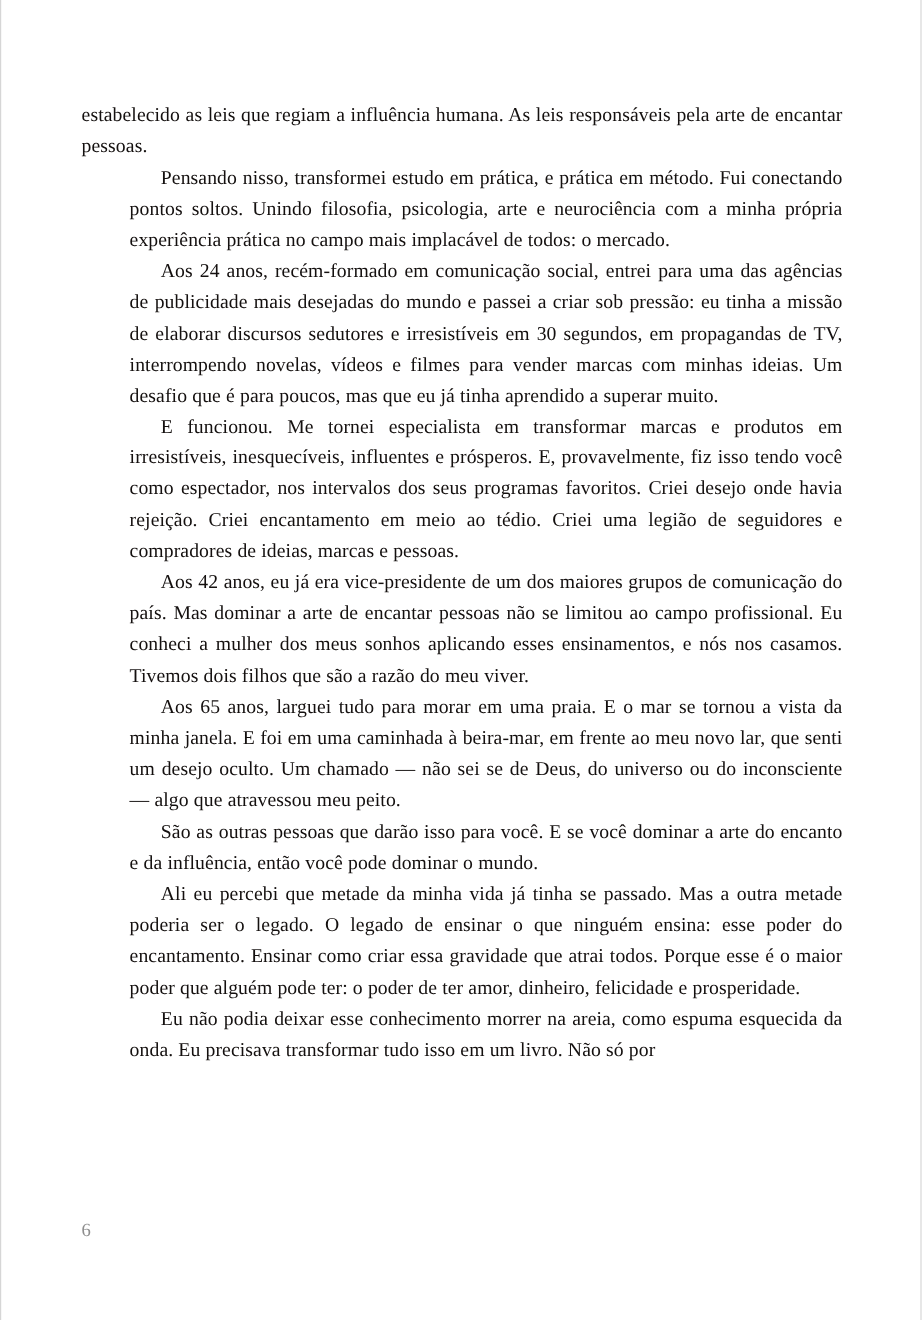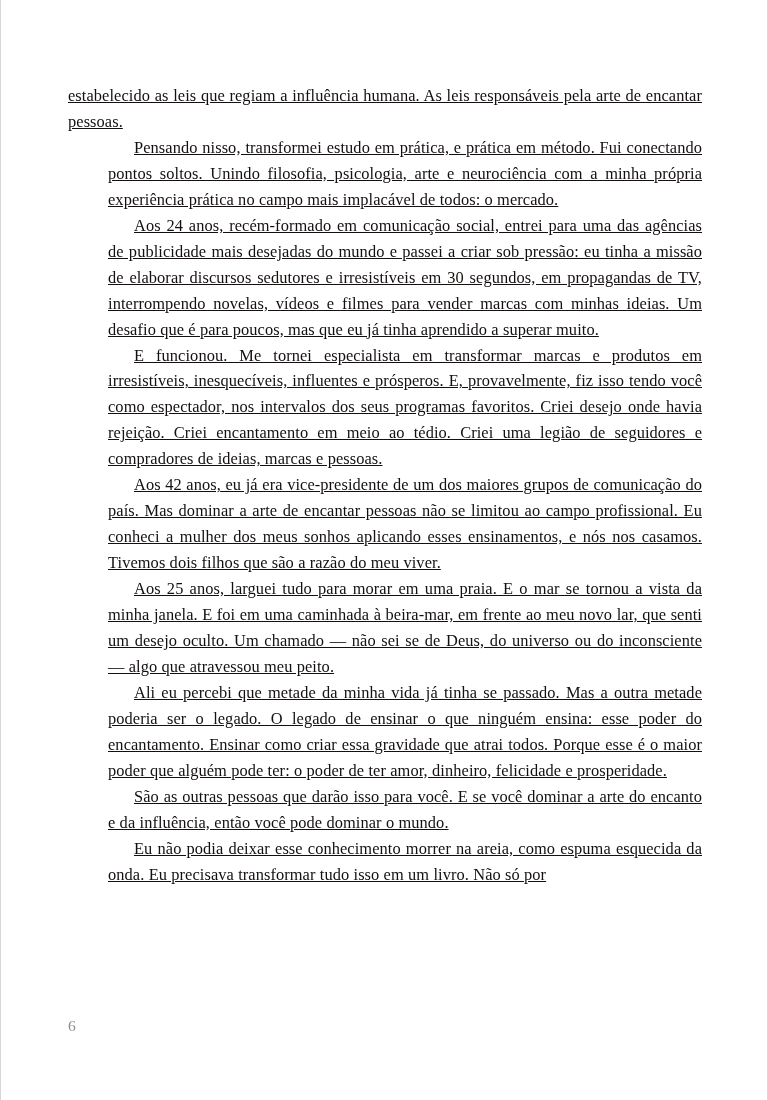--- a/index.html
+++ b/index.html
@@ -36,21 +36,20 @@
     padding: 0;
     font-size: 16.4px;
     line-height: 25.95px;
     color: #14100f;
     text-align: justify;
     text-justify: inter-word;
     -webkit-hyphens: none;
     hyphens: none;
     letter-spacing: 0.005em;
     word-spacing: 0.005em;
-    text-decoration: underline;
   }
   p.para.indent {
     text-indent: 26px;
     margin-left: 40px;
   }
   p.para.cont {
     text-indent: 0;
   }
 
   #page-number {
@@ -73,25 +72,25 @@
     <p class="para cont">estabelecido as leis que regiam a influência humana. As leis responsáveis pela arte de encantar pessoas.</p>
 
     <p class="para indent">Pensando nisso, transformei estudo em prática, e prática em método. Fui conectando pontos soltos. Unindo filosofia, psicologia, arte e neurociência com a minha própria experiência prática no campo mais implacável de todos: o mercado.</p>
 
     <p class="para indent">Aos 24 anos, recém-formado em comunicação social, entrei para uma das agências de publicidade mais desejadas do mundo e passei a criar sob pressão: eu tinha a missão de elaborar discursos sedutores e irresistíveis em 30 segundos, em propagandas de TV, interrompendo novelas, vídeos e filmes para vender marcas com minhas ideias. Um desafio que é para poucos, mas que eu já tinha aprendido a superar muito.</p>
 
     <p class="para indent">E funcionou. Me tornei especialista em transformar marcas e produtos em irresistíveis, inesquecíveis, influentes e prósperos. E, provavelmente, fiz isso tendo você como espectador, nos intervalos dos seus programas favoritos. Criei desejo onde havia rejeição. Criei encantamento em meio ao tédio. Criei uma legião de seguidores e compradores de ideias, marcas e pessoas.</p>
 
     <p class="para indent">Aos 42 anos, eu já era vice-presidente de um dos maiores grupos de comunicação do país. Mas dominar a arte de encantar pessoas não se limitou ao campo profissional. Eu conheci a mulher dos meus sonhos aplicando esses ensinamentos, e nós nos casamos. Tivemos dois filhos que são a razão do meu viver.</p>
 
-    <p class="para indent">Aos 25 anos, larguei tudo para morar em uma praia. E o mar se tornou a vista da minha janela. E foi em uma caminhada à beira-mar, em frente ao meu novo lar, que senti um desejo oculto. Um chamado — não sei se de Deus, do universo ou do inconsciente — algo que atravessou meu peito.</p>
+    <p class="para indent">Aos 65 anos, larguei tudo para morar em uma praia. E o mar se tornou a vista da minha janela. E foi em uma caminhada à beira-mar, em frente ao meu novo lar, que senti um desejo oculto. Um chamado — não sei se de Deus, do universo ou do inconsciente — algo que atravessou meu peito.</p>
+
+    <p class="para indent">São as outras pessoas que darão isso para você. E se você dominar a arte do encanto e da influência, então você pode dominar o mundo.</p>
 
     <p class="para indent">Ali eu percebi que metade da minha vida já tinha se passado. Mas a outra metade poderia ser o legado. O legado de ensinar o que ninguém ensina: esse poder do encantamento. Ensinar como criar essa gravidade que atrai todos. Porque esse é o maior poder que alguém pode ter: o poder de ter amor, dinheiro, felicidade e prosperidade.</p>
-
-    <p class="para indent">São as outras pessoas que darão isso para você. E se você dominar a arte do encanto e da influência, então você pode dominar o mundo.</p>
 
     <p class="para indent">Eu não podia deixar esse conhecimento morrer na areia, como espuma esquecida da onda. Eu precisava transformar tudo isso em um livro. Não só por</p>
 
   </div>
 
   <div id="page-number">6</div>
 
 </div>
 
 </body></html>

